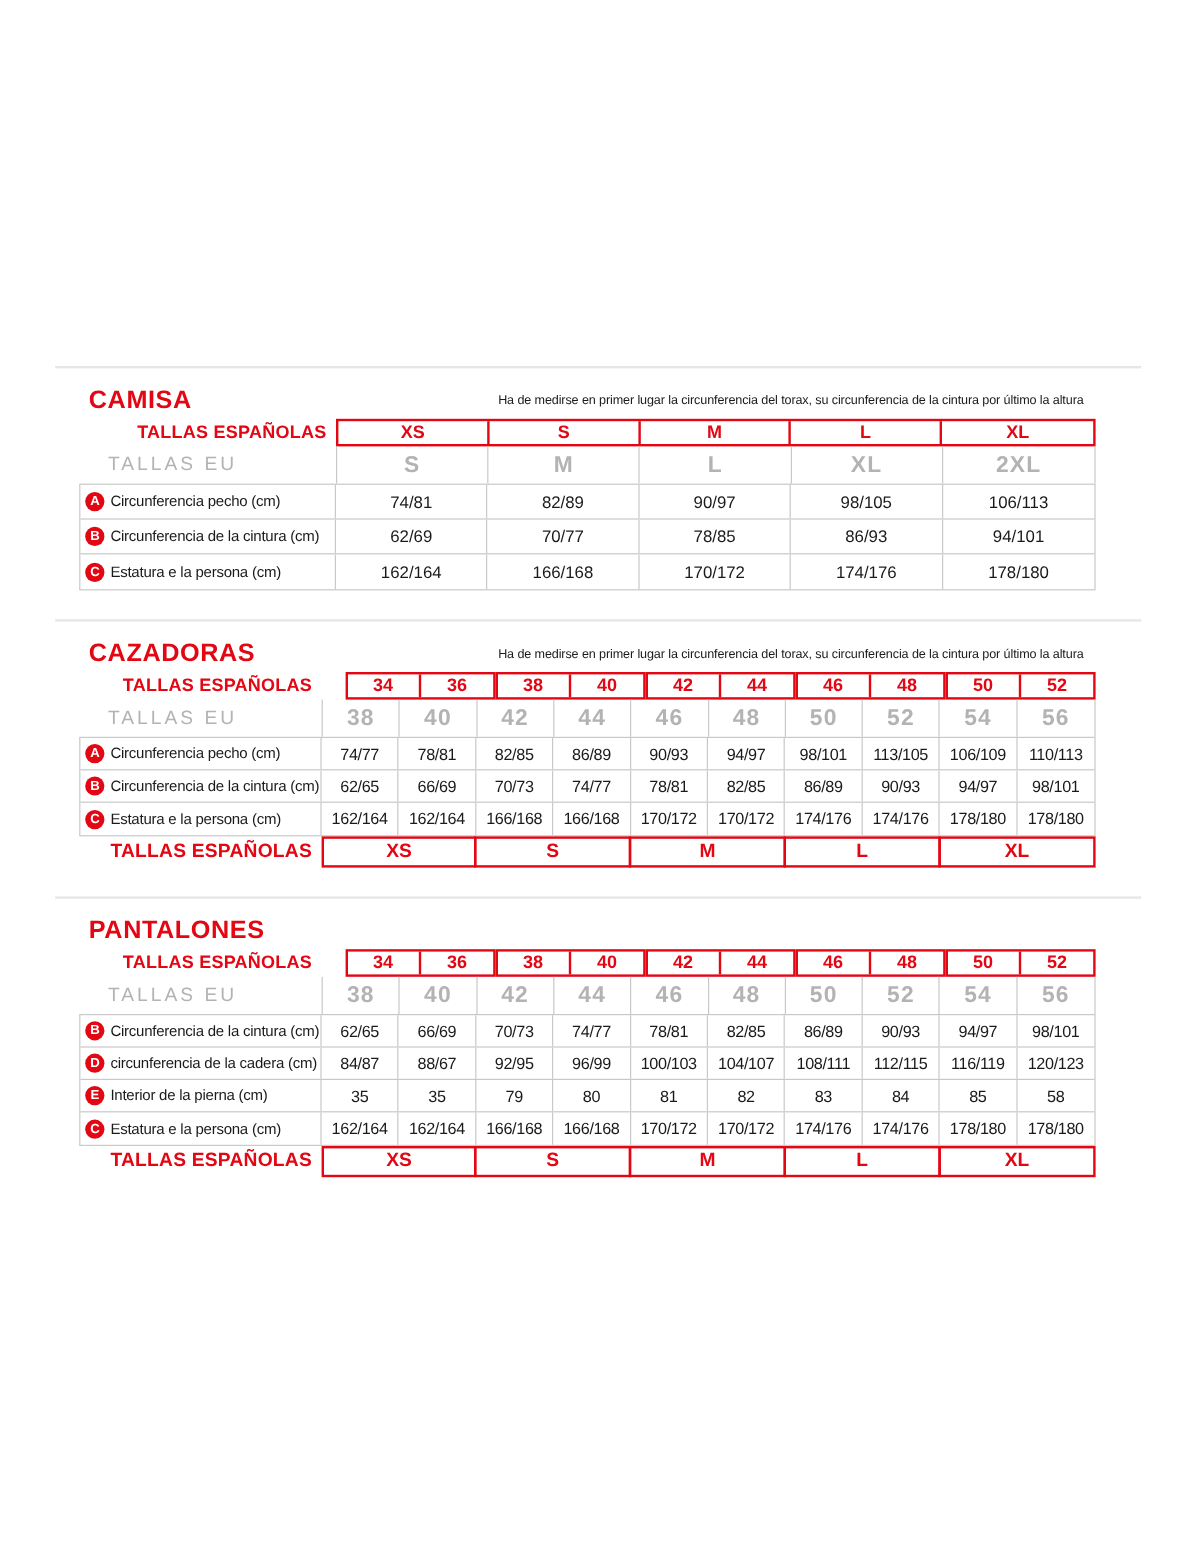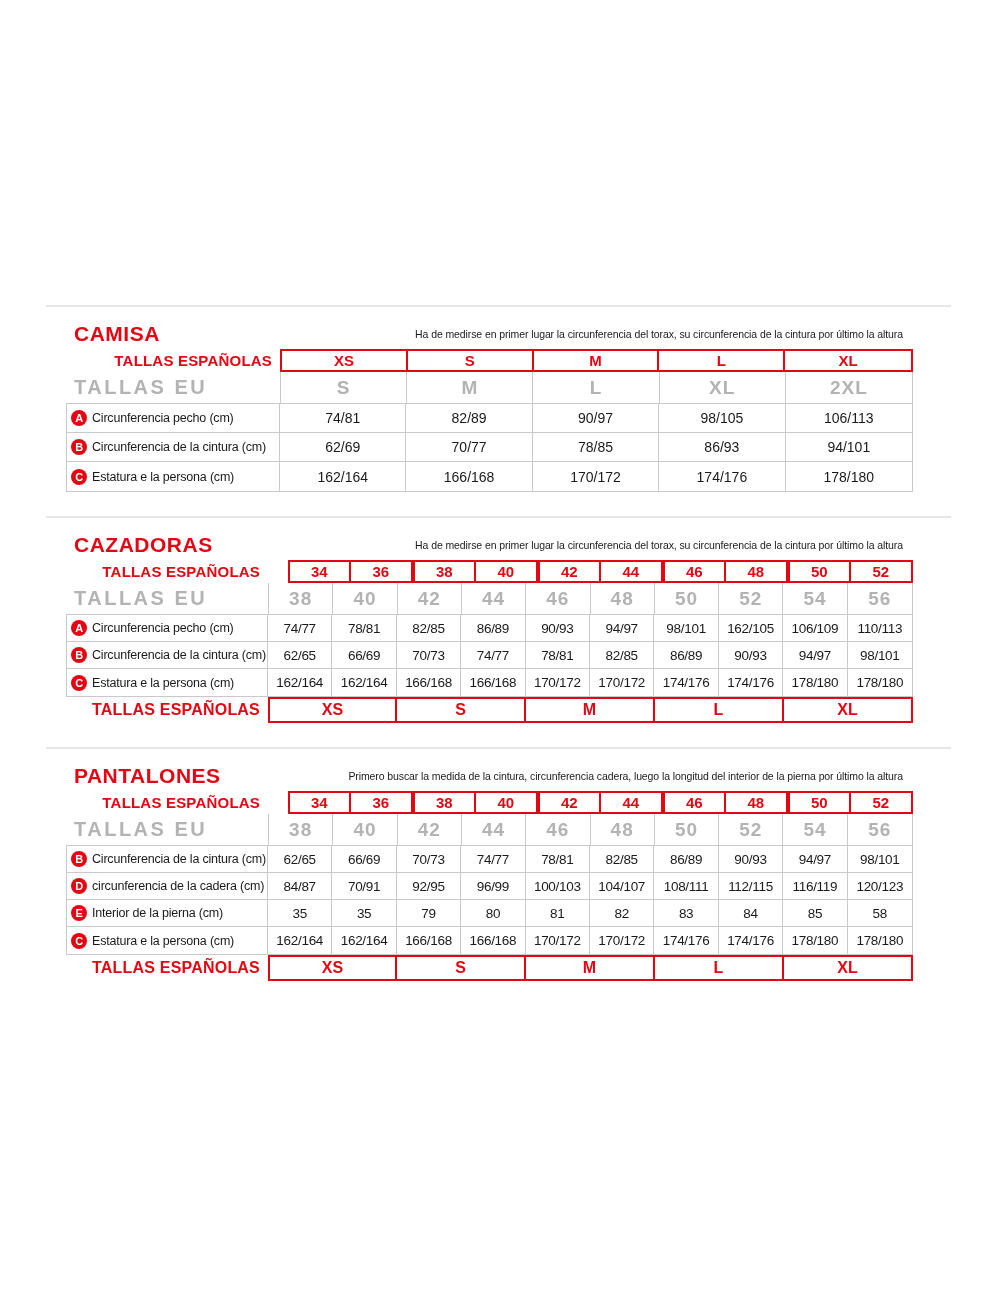--- a/index.html
+++ b/index.html
@@ -29,21 +29,21 @@
   .bottom-row .red-label{font-size:16px;}
   
   .size-cells.single{display:grid;grid-auto-flow:column;grid-auto-columns:1fr;border:2px solid var(--red);}
   .size-cells.single .cell{color:var(--red);font-weight:bold;font-size:15px;line-height:19px;text-align:center;border-right:2px solid var(--red);}
   .size-cells.single .cell:last-child{border-right:none;}
   .size-cells.pair{display:grid;grid-auto-flow:column;grid-auto-columns:1fr;margin-left:20px;}
   .size-cells.pair .group{border:2px solid var(--red);display:grid;grid-template-columns:1fr 1fr;}
   .size-cells.pair .half{color:var(--red);font-weight:bold;font-size:15px;line-height:19px;text-align:center;}
   .size-cells.pair .half:first-child{border-right:2px solid var(--red);}
   
-  .eu-label{color:var(--gray-txt);font-weight:bold;font-size:20px;letter-spacing:2.5px;display:flex;align-items:center;padding-left:8px;}
+  .eu-label{color:var(--gray-txt);font-weight:normal;font-size:16px;letter-spacing:2.5px;display:flex;align-items:center;padding-left:8px;margin-left:16px;}
   .eu-cells{display:grid;grid-auto-flow:column;grid-auto-columns:1fr;border-left:1px solid var(--line);border-right:1px solid var(--line);}
   .eu-cells .cell{color:var(--gray-txt);font-weight:bold;font-size:19px;line-height:31px;text-align:center;border-right:1px solid var(--line);letter-spacing:1px;}
   .eu-cells .cell:last-child{border-right:none;}
   
   .meas{border:1px solid var(--line);}
   .mrow{display:grid;border-bottom:1px solid var(--line);}
   .mrow:last-child{border-bottom:none;}
   .s5 .mrow{grid-template-columns:213px repeat(5,1fr);height:29px;}
   .s10 .mrow{grid-template-columns:201px repeat(10,1fr);height:27px;}
   .mrow > div{border-right:1px solid var(--line);display:flex;align-items:center;}
@@ -179,21 +179,21 @@
             <span class="badge">A</span>
             <span>Circunferencia pecho (cm)</span>
           </div>
           <div class="mval">74/77</div>
           <div class="mval">78/81</div>
           <div class="mval">82/85</div>
           <div class="mval">86/89</div>
           <div class="mval">90/93</div>
           <div class="mval">94/97</div>
           <div class="mval">98/101</div>
-          <div class="mval">162/105</div>
+          <div class="mval">113/105</div>
           <div class="mval">106/109</div>
           <div class="mval">110/113</div>
         </div>
         <div class="mrow">
           <div class="mlabel">
             <span class="badge">B</span>
             <span>Circunferencia de la cintura (cm)</span>
           </div>
           <div class="mval">62/65</div>
           <div class="mval">66/69</div>
@@ -233,21 +233,20 @@
           <div class="box">XL</div>
         </div>
     </div>
   </section>
 
   <div class="divider"></div>
 
   <section class="section s10">
     <div class="sec-head">
       <h2 class="sec-title">PANTALONES</h2>
-      <div class="sec-note">Primero buscar la medida de la cintura, circunferencia cadera, luego la longitud del interior de la pierna por último la altura</div>
     </div>
     <div class="grid lead">
       <div class="red-label">TALLAS ESPAÑOLAS</div>
       <div class="size-cells pair">
           <div class="group">
             <div class="half">34</div>
             <div class="half">36</div>
           </div>
           <div class="group">
             <div class="half">38</div>
@@ -298,21 +297,21 @@
           <div class="mval">90/93</div>
           <div class="mval">94/97</div>
           <div class="mval">98/101</div>
         </div>
         <div class="mrow">
           <div class="mlabel">
             <span class="badge">D</span>
             <span>circunferencia de la cadera (cm)</span>
           </div>
           <div class="mval">84/87</div>
-          <div class="mval">70/91</div>
+          <div class="mval">88/67</div>
           <div class="mval">92/95</div>
           <div class="mval">96/99</div>
           <div class="mval">100/103</div>
           <div class="mval">104/107</div>
           <div class="mval">108/111</div>
           <div class="mval">112/115</div>
           <div class="mval">116/119</div>
           <div class="mval">120/123</div>
         </div>
         <div class="mrow">

